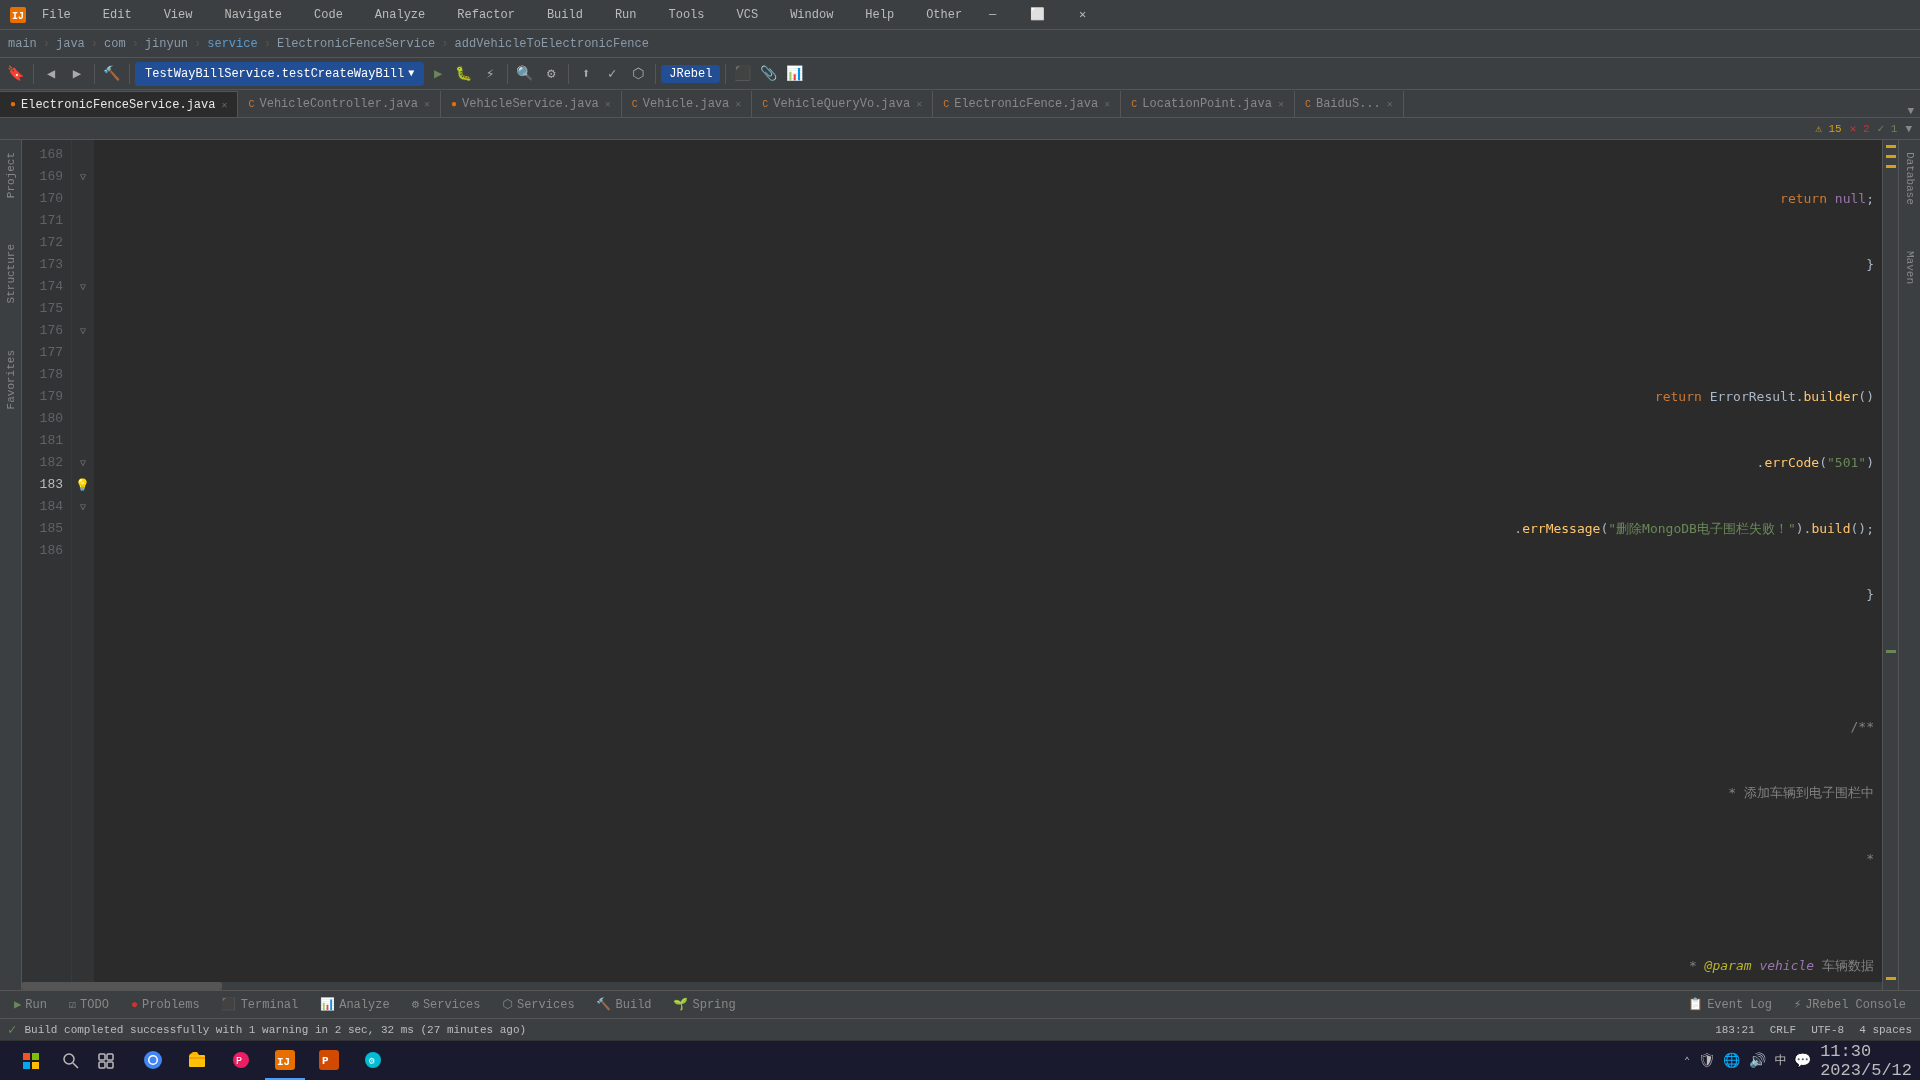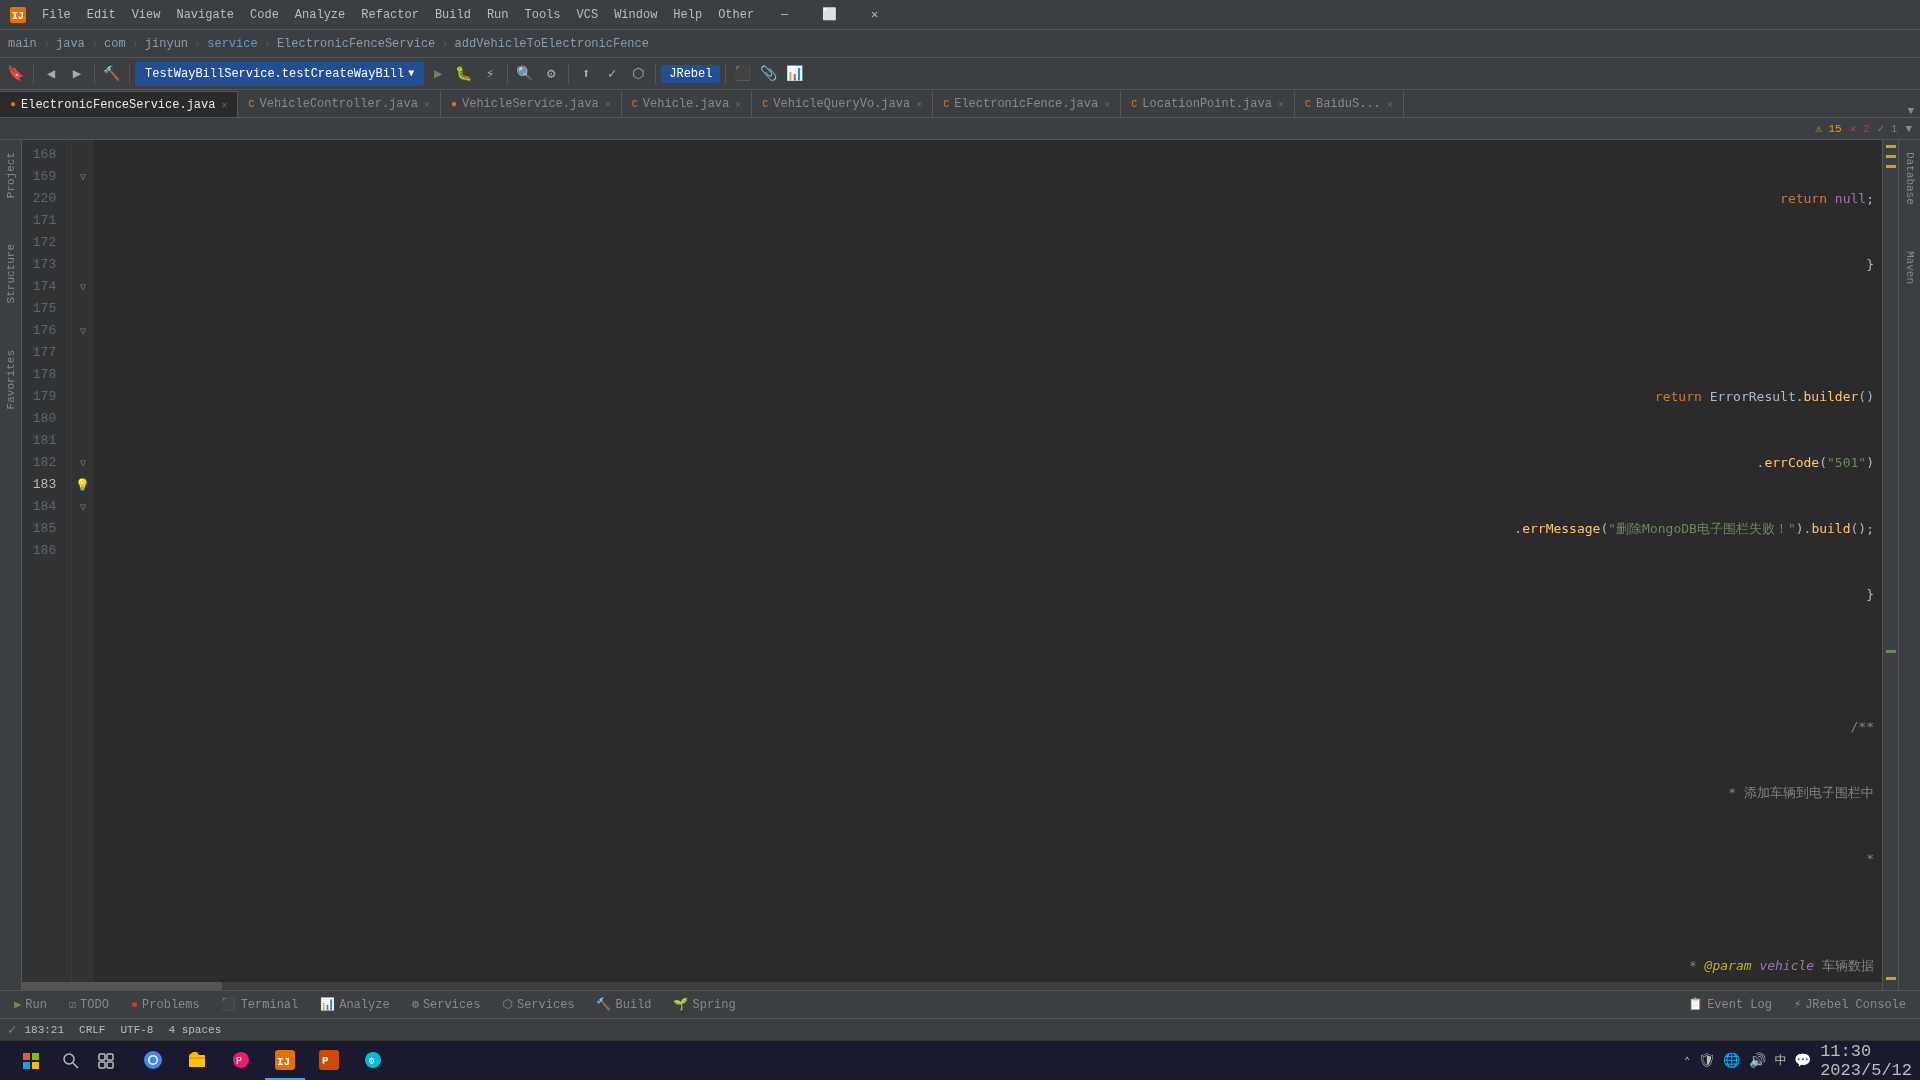--- a/index.html
+++ b/index.html
@@ -208,21 +208,21 @@
 </head>
 <body>
 
 <div id="titlebar">
   <div style="width:20px;height:20px;margin-right:6px;display:flex;align-items:center;justify-content:center;">
     <svg width="16" height="16" viewBox="0 0 16 16">
       <rect width="16" height="16" rx="2" fill="#e76f00"></rect>
       <text x="2" y="12" font-size="10" fill="white" font-weight="bold">IJ</text>
     </svg>
   </div>
-  <div style="display:flex;gap:0;flex:0 0 auto;">
+  <div style="display:flex;gap:16px;flex:0 0 auto;">
     <span class="menu-item">File</span>
     <span class="menu-item">Edit</span>
     <span class="menu-item">View</span>
     <span class="menu-item">Navigate</span>
     <span class="menu-item">Code</span>
     <span class="menu-item">Analyze</span>
     <span class="menu-item">Refactor</span>
     <span class="menu-item">Build</span>
     <span class="menu-item">Run</span>
     <span class="menu-item">Tools</span>
@@ -344,24 +344,24 @@
 
   <div style="width:22px;background:#3c3f41;border-right:1px solid #555;display:flex;flex-direction:column;align-items:center;padding-top:4px;">
     <div style="writing-mode:vertical-lr;transform:rotate(180deg);font-size:11px;color:#888;padding:8px 2px;cursor:pointer;">Project</div>
     <div style="writing-mode:vertical-lr;transform:rotate(180deg);font-size:11px;color:#888;padding:8px 2px;cursor:pointer;margin-top:30px;">Structure</div>
     <div style="writing-mode:vertical-lr;transform:rotate(180deg);font-size:11px;color:#888;padding:8px 2px;cursor:pointer;margin-top:30px;">Favorites</div>
   </div>
 
   <div style="flex:1;display:flex;flex-direction:column;background:#2b2b2b;overflow:hidden;">
     <div style="flex:1;display:flex;overflow:hidden;">
 
-      <div style="width:50px;background:#313335;padding:4px 8px 4px 4px;text-align:center;font-size:13px;line-height:22px;color:#606366;user-select:none;border-right:1px solid #3a3a3a;flex-shrink:0;">
+      <div style="width:50px;background:#313335;padding:4px 8px 4px 4px;text-align:right;font-size:13px;line-height:22px;color:#606366;user-select:none;border-right:1px solid #3a3a3a;flex-shrink:0;">
         <div>168</div>
         <div>169</div>
-        <div>220</div>
+        <div>170</div>
         <div>171</div>
         <div>172</div>
         <div>173</div>
         <div>174</div>
         <div>175</div>
         <div>176</div>
         <div>177</div>
         <div>178</div>
         <div>179</div>
         <div>180</div>
@@ -492,20 +492,21 @@
     <span>Event Log</span>
   </div>
   <div class="bottom-tab">
     <span>⚡</span>
     <span>JRebel Console</span>
   </div>
 </div>
 
 <div id="statusbar">
   <span style="font-size:14px;color:#6a8759;">✓</span>
+  <span class="status-msg">Build completed successfully with 1 warning in 2 sec, 32 ms (27 minutes ago)</span>
   <div class="status-right">
     <span class="status-item">183:21</span>
     <span class="status-item">CRLF</span>
     <span class="status-item">UTF-8</span>
     <span class="status-item">4 spaces</span>
   </div>
 </div>
 
 <div id="taskbar">
   <div class="start-btn">

